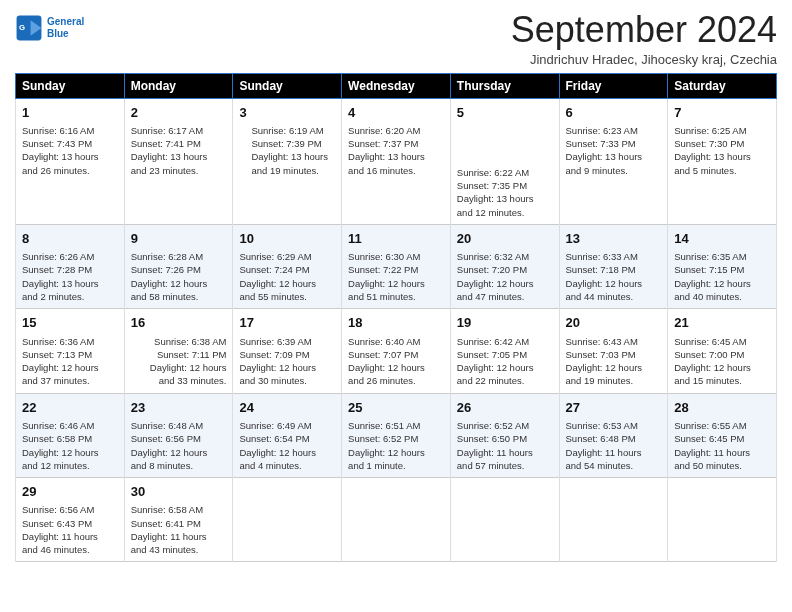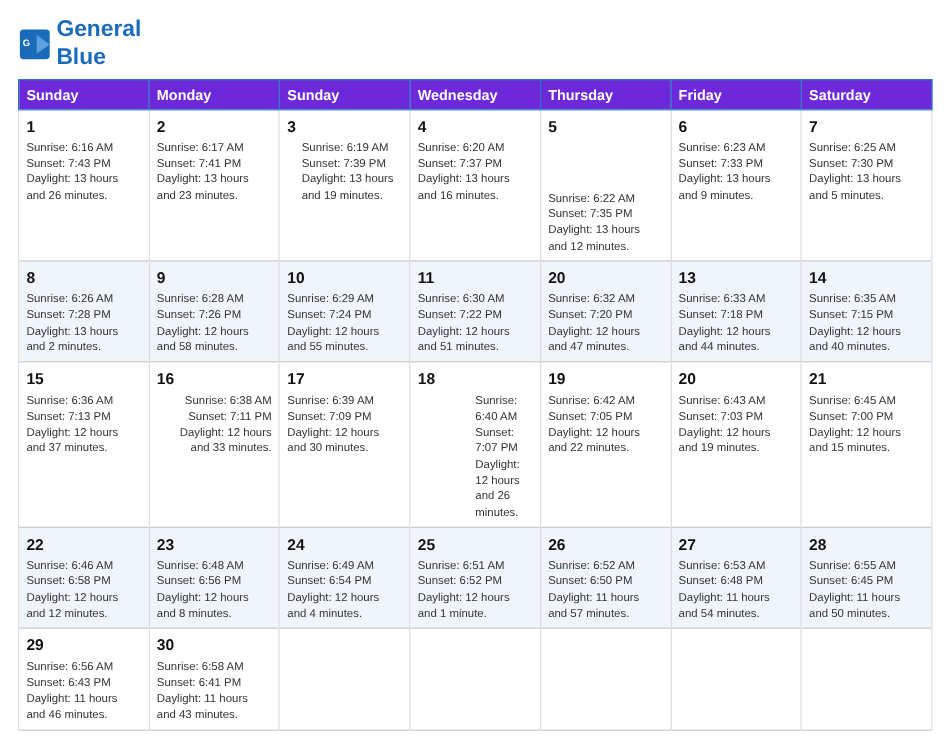--- a/index.html
+++ b/index.html
@@ -16,21 +16,21 @@
       justify-content: space-between;
       margin-bottom: 6px;
     }
     .logo {
       display: flex;
       align-items: center;
       gap: 4px;
       margin-top: 4px;
     }
     .logo-text {
-      font-size: 19px;
+      font-size: 10px;
       font-weight: bold;
       line-height: 1.2;
     }
     .logo-text span { color: #1a6bba; }
     .logo-icon {
       width: 28px;
       height: 28px;
     }
     .title-block { text-align: right; }
     .month-title {
@@ -43,21 +43,21 @@
       font-size: 13px;
       color: #444;
       margin-top: 2px;
     }
     table {
       width: 100%;
       border-collapse: collapse;
       font-size: 10px;
     }
     thead th {
-      background-color: #6d28d9;
+      background-color: #000000;
       color: #fff;
       padding: 5px 6px;
       font-size: 12px;
       font-weight: bold;
       text-align: left;
       border: 1px solid #2a73c5;
     }
     tbody tr { border-bottom: 1px solid #ccc; }
     tbody td {
       vertical-align: top;
@@ -91,20 +91,24 @@
     <svg class="logo-icon" viewBox="0 0 36 36">
       <rect x="2" y="2" width="32" height="32" rx="4" fill="#1a6bba"></rect>
       <text x="5" y="20" font-family="Arial" font-size="10" font-weight="bold" fill="white">G</text>
       <polygon points="20,8 34,18 20,28" fill="#7ab8f5" opacity="0.7"></polygon>
     </svg>
     <div class="logo-text">
       <div><span>General</span></div>
       <div><span>Blue</span></div>
     </div>
   </div>
+  <div class="title-block">
+    <div class="month-title">September 2024</div>
+    <div class="subtitle">Jindrichuv Hradec, Jihocesky kraj, Czechia</div>
+  </div>
 </div>
 
 <table>
   <thead>
     <tr>
     <th>Sunday</th>
         <th>Monday</th>
         <th>Sunday</th>
         <th>Wednesday</th>
         <th>Thursday</th>
@@ -232,21 +236,21 @@
         </td>
         <td>
           <span class="day-num">17</span>
           <div class="day-info" style="white-space: pre-line;">Sunrise: 6:39 AM
 Sunset: 7:09 PM
 Daylight: 12 hours
 and 30 minutes.</div>
         </td>
         <td>
           <span class="day-num">18</span>
-          <div class="day-info" style="white-space: pre-line; margin-left: 48px;">Sunrise: 6:40 AM
+          <div class="day-info" style="white-space: pre-line;">Sunrise: 6:40 AM
 Sunset: 7:07 PM
 Daylight: 12 hours
 and 26 minutes.</div>
         </td>
         <td>
           <span class="day-num">19</span>
           <div class="day-info" style="white-space: pre-line;">Sunrise: 6:42 AM
 Sunset: 7:05 PM
 Daylight: 12 hours
 and 22 minutes.</div>

